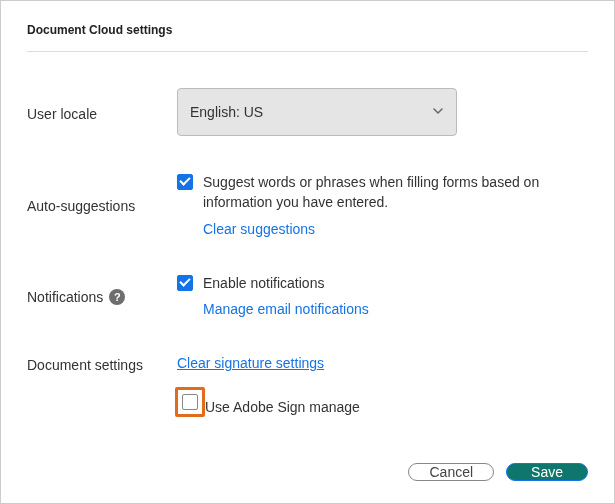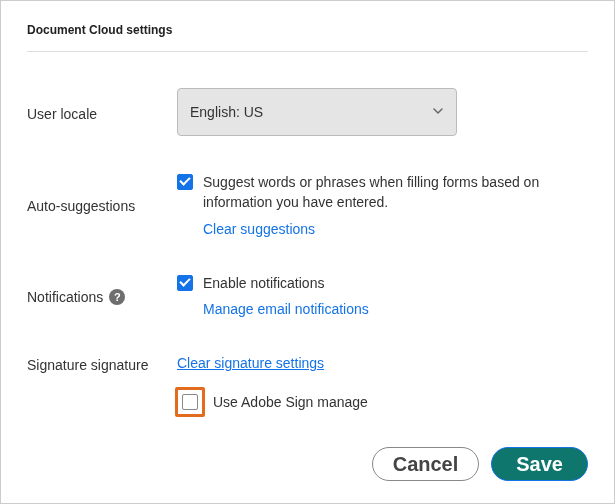--- a/index.html
+++ b/index.html
@@ -130,38 +130,38 @@
     .highlight-box {
       border: 3px solid #e36b1e;
       padding: 4px;
       display: inline-flex;
       align-items: center;
       justify-content: center;
       border-radius: 2px;
     }
     .sig-manage-row {
       display: flex;
-      align-items: center;
-      gap: 8px;
+      align-items: flex-end;
+      gap: 0;
       margin-left: 148px;
       margin-top: 8px;
     }
     .footer {
       position: absolute;
       bottom: 22px;
       right: 26px;
       display: flex;
       gap: 12px;
     }
     .btn {
-      height: 34px;
+      height: 18px;
       padding: 0 20px;
       border-radius: 17px;
-      font-size: 20px;
-      font-weight: 700;
+      font-size: 14px;
+      font-weight: 400;
       cursor: pointer;
       display: inline-flex;
       align-items: center;
       justify-content: center;
     }
     .btn-cancel {
       background: #fff;
       border: 1.5px solid #888;
       color: #444;
     }
@@ -216,21 +216,21 @@
         <div class="checkbox checked"></div>
         <div class="cb-text">Enable notifications</div>
       </div>
       <div style="padding-left:26px;">
         <span class="link">Manage email notifications</span>
       </div>
     </div>
   </div>
 
   <div class="row" style="margin-bottom:14px;">
-    <div class="row-label">Signature signature</div>
+    <div class="row-label">Document settings</div>
     <div class="row-content">
       <span class="link under" style="margin-top:0;">Clear signature settings</span>
     </div>
   </div>
 
   <div class="sig-manage-row">
     <span class="highlight-box">
       <div class="checkbox unchecked" style="margin-top:0;"></div>
     </span>
     <span class="cb-text">Use Adobe Sign manage</span>

